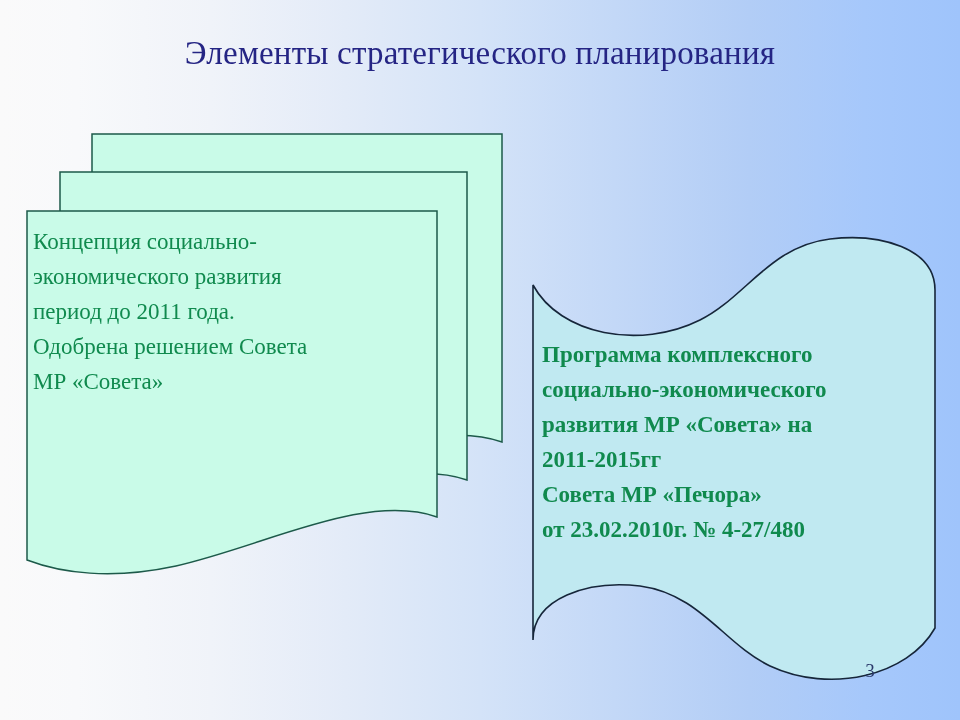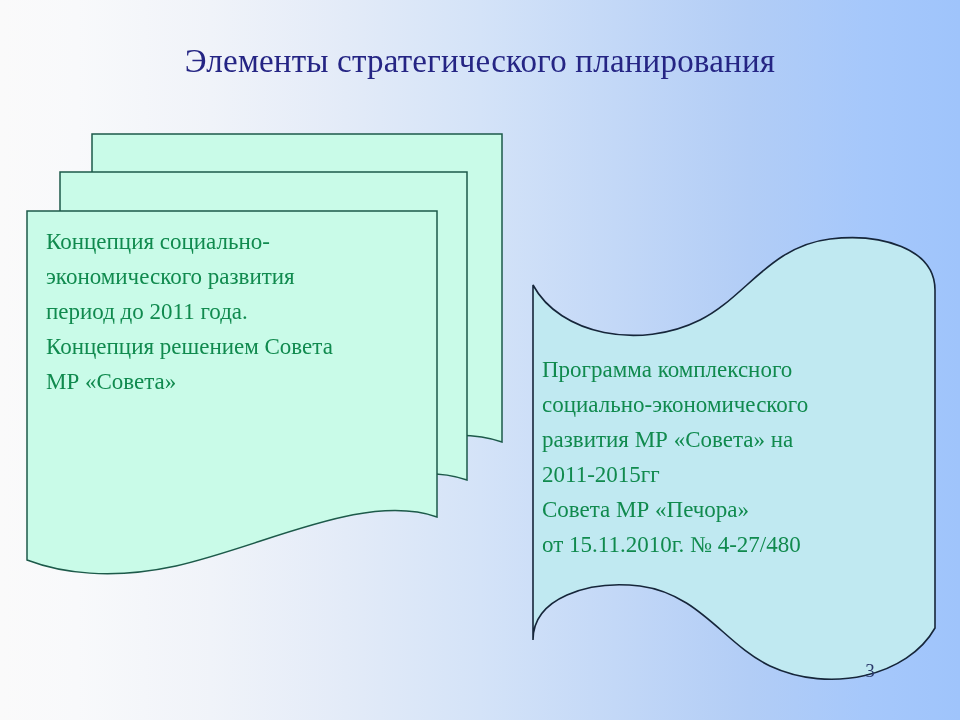--- a/index.html
+++ b/index.html
@@ -22,21 +22,21 @@
        #b2cdf6 78%,
        #a6c8fb 90%,
        #9fc4fb 100%);
     font-family: "Liberation Serif", "DejaVu Serif", serif;
   }
 
   
   #slide-title {
     position: absolute;
     left: 60px;
-    top: 41px;
+    top: 33px;
     width: 840px;
     text-align: center;
     font-family: "Liberation Serif", "DejaVu Serif", serif;
     font-size: 33px;
     line-height: 40px;
     color: #252584;
     white-space: nowrap;
     letter-spacing: 0.2px;
   }
 
@@ -55,26 +55,26 @@
     font-family: "Liberation Serif", "DejaVu Serif", serif;
     color: #108a4e;
     font-size: 23px;
     line-height: 35px;
     white-space: pre-line;
   }
   #left-doc-text {
     left: 33px;
     top: 224px;
     width: 400px;
-    margin-left: 13px;
   }
   #right-wave-text {
     left: 542px;
-    top: 352px;
+    top: 337px;
     width: 390px;
+    font-weight: bold;
   }
 
   
   #page-number {
     position: absolute;
     left: 855px;
     top: 660px;
     width: 30px;
     text-align: center;
     font-family: "Liberation Serif", "DejaVu Serif", serif;
@@ -116,19 +116,19 @@
              Z" fill="#c9fbe8" stroke="#1d5a4a" stroke-width="1.5"></path>
 
     <path d="M 27 211
              L 437 211
              L 437 517
              C 365 492, 265 546, 176 566
              C 111 580, 61 573, 27 560
              Z" fill="#c9fbe8" stroke="#1d5a4a" stroke-width="1.5"></path>
   </svg>
 
-  <div id="left-doc-text" class="body-text"><div>Концепция социально-</div><div>экономического развития</div><div>период до 2011 года.</div><div>Концепция решением Совета</div><div>МР «Совета»</div></div>
+  <div id="left-doc-text" class="body-text"><div>Концепция социально-</div><div>экономического развития</div><div>период до 2011 года.</div><div>Одобрена решением Совета</div><div>МР «Совета»</div></div>
 
-  <div id="right-wave-text" class="body-text"><div>Программа комплексного</div><div>социально-экономического</div><div>развития МР «Совета» на</div><div>2011-2015гг</div><div>Совета МР «Печора»</div><div>от 15.11.2010г. № 4-27/480</div></div>
+  <div id="right-wave-text" class="body-text"><div>Программа комплексного</div><div>социально-экономического</div><div>развития МР «Совета» на</div><div>2011-2015гг</div><div>Совета МР «Печора»</div><div>от 23.02.2010г. № 4-27/480</div></div>
 
   <div id="page-number">3</div>
 
 </div>
 
 </body></html>

